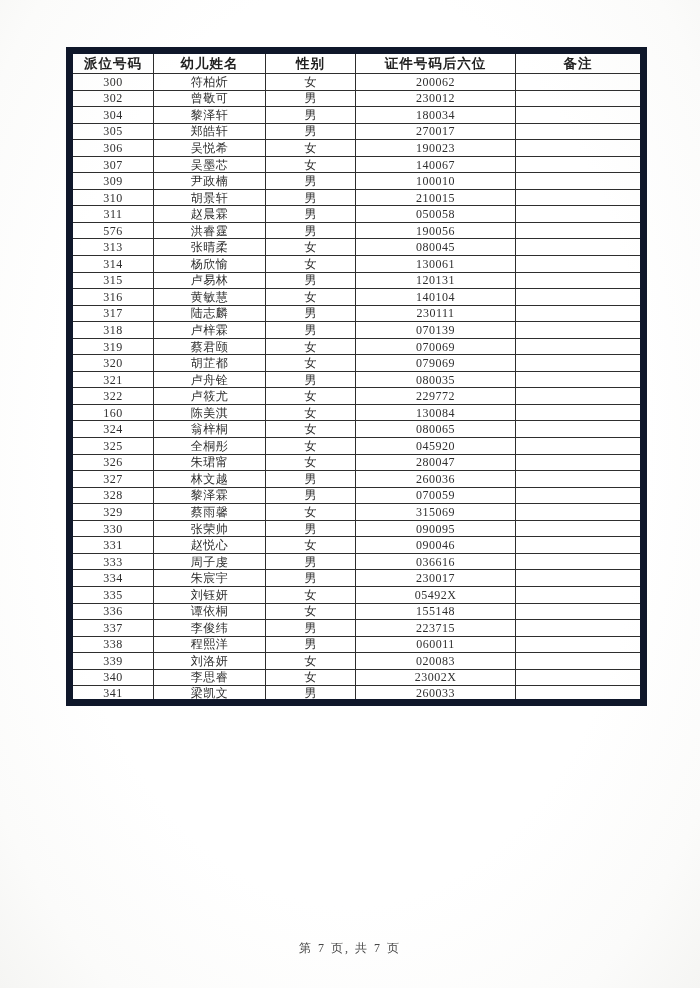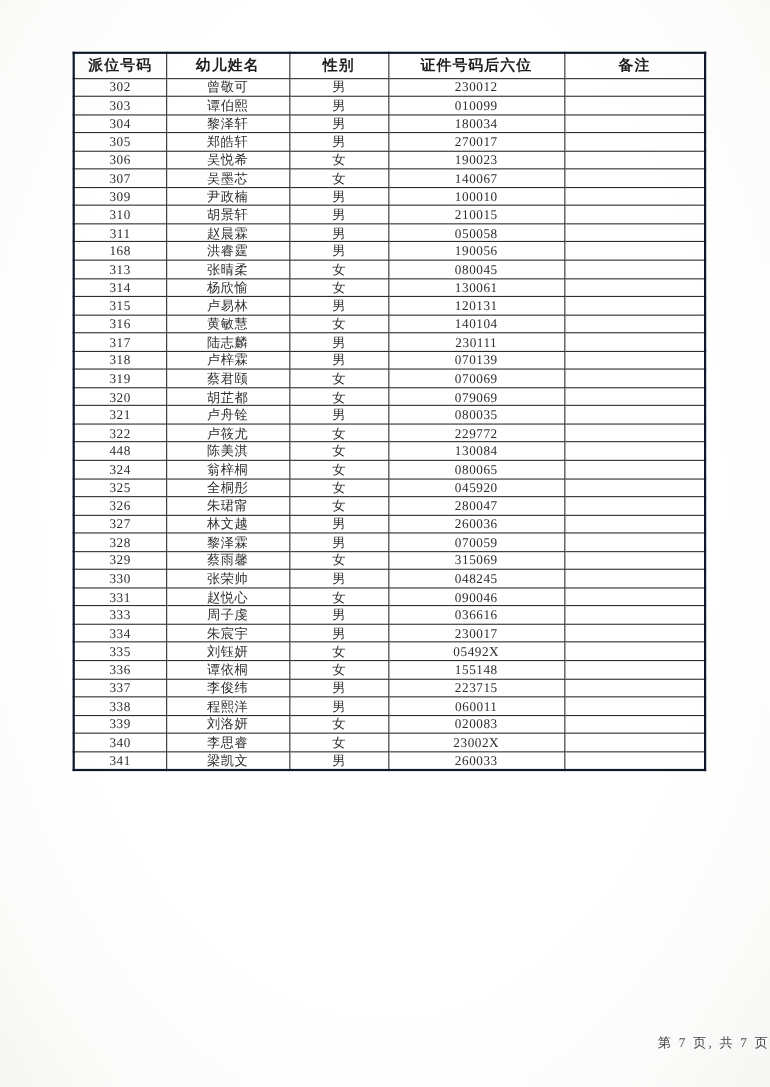--- a/index.html
+++ b/index.html
@@ -33,21 +33,21 @@
   table.roster col.c-id     { width: 160px; }
   table.roster col.c-remark { width: 128px; }
   table.roster th, table.roster td {
     border: 1px solid #2e2e2e;
     text-align: center;
     vertical-align: middle;
     white-space: nowrap;
     overflow: hidden;
     color: #2f2f2f;
   }
-  table.roster { border: 2px solid #0f172a; }
+  table.roster { border: 7px solid #0f172a; }
   table.roster th {
     height: 23px;
     font-size: 13.5px;
     font-weight: bold;
     letter-spacing: 1px;
     color: #1f1f1f;
   }
   table.roster td {
     height: 16.55px;
     font-size: 12px;
@@ -57,21 +57,21 @@
     font-family: "Liberation Serif", "DejaVu Serif", serif;
     letter-spacing: 0.5px;
     color: #3a3a3a;
   }
   td.cell-name { letter-spacing: 0.5px; }
   .page-footer {
     position: absolute;
     left: 0;
     top: 940px;
     width: 100%;
-    text-align: right;
+    text-align: center;
     font-size: 12px;
     letter-spacing: 2px;
     color: #474747;
   }
 </style>
 </head>
 <body>
 
 <div class="scan-page">
 
@@ -87,34 +87,34 @@
       <tr>
         <th>派位号码</th>
         <th>幼儿姓名</th>
         <th>性别</th>
         <th>证件号码后六位</th>
         <th>备注</th>
       </tr>
     </thead>
     <tbody>
         <tr>
+          <td class="cell-number">300</td>
+          <td class="cell-name">符柏炘</td>
+          <td class="cell-gender">女</td>
+          <td class="cell-id">200062</td>
+          <td class="cell-remark"></td>
+        </tr>
+        <tr>
           <td class="cell-number">302</td>
           <td class="cell-name">曾敬可</td>
           <td class="cell-gender">男</td>
           <td class="cell-id">230012</td>
           <td class="cell-remark"></td>
         </tr>
         <tr>
-          <td class="cell-number">303</td>
-          <td class="cell-name">谭伯熙</td>
-          <td class="cell-gender">男</td>
-          <td class="cell-id">010099</td>
-          <td class="cell-remark"></td>
-        </tr>
-        <tr>
           <td class="cell-number">304</td>
           <td class="cell-name">黎泽轩</td>
           <td class="cell-gender">男</td>
           <td class="cell-id">180034</td>
           <td class="cell-remark"></td>
         </tr>
         <tr>
           <td class="cell-number">305</td>
           <td class="cell-name">郑皓轩</td>
           <td class="cell-gender">男</td>
@@ -150,21 +150,21 @@
           <td class="cell-remark"></td>
         </tr>
         <tr>
           <td class="cell-number">311</td>
           <td class="cell-name">赵晨霖</td>
           <td class="cell-gender">男</td>
           <td class="cell-id">050058</td>
           <td class="cell-remark"></td>
         </tr>
         <tr>
-          <td class="cell-number">168</td>
+          <td class="cell-number">576</td>
           <td class="cell-name">洪睿霆</td>
           <td class="cell-gender">男</td>
           <td class="cell-id">190056</td>
           <td class="cell-remark"></td>
         </tr>
         <tr>
           <td class="cell-number">313</td>
           <td class="cell-name">张晴柔</td>
           <td class="cell-gender">女</td>
           <td class="cell-id">080045</td>
@@ -227,21 +227,21 @@
           <td class="cell-remark"></td>
         </tr>
         <tr>
           <td class="cell-number">322</td>
           <td class="cell-name">卢筱尤</td>
           <td class="cell-gender">女</td>
           <td class="cell-id">229772</td>
           <td class="cell-remark"></td>
         </tr>
         <tr>
-          <td class="cell-number">448</td>
+          <td class="cell-number">160</td>
           <td class="cell-name">陈美淇</td>
           <td class="cell-gender">女</td>
           <td class="cell-id">130084</td>
           <td class="cell-remark"></td>
         </tr>
         <tr>
           <td class="cell-number">324</td>
           <td class="cell-name">翁梓桐</td>
           <td class="cell-gender">女</td>
           <td class="cell-id">080065</td>
@@ -279,21 +279,21 @@
           <td class="cell-number">329</td>
           <td class="cell-name">蔡雨馨</td>
           <td class="cell-gender">女</td>
           <td class="cell-id">315069</td>
           <td class="cell-remark"></td>
         </tr>
         <tr>
           <td class="cell-number">330</td>
           <td class="cell-name">张荣帅</td>
           <td class="cell-gender">男</td>
-          <td class="cell-id">048245</td>
+          <td class="cell-id">090095</td>
           <td class="cell-remark"></td>
         </tr>
         <tr>
           <td class="cell-number">331</td>
           <td class="cell-name">赵悦心</td>
           <td class="cell-gender">女</td>
           <td class="cell-id">090046</td>
           <td class="cell-remark"></td>
         </tr>
         <tr>

